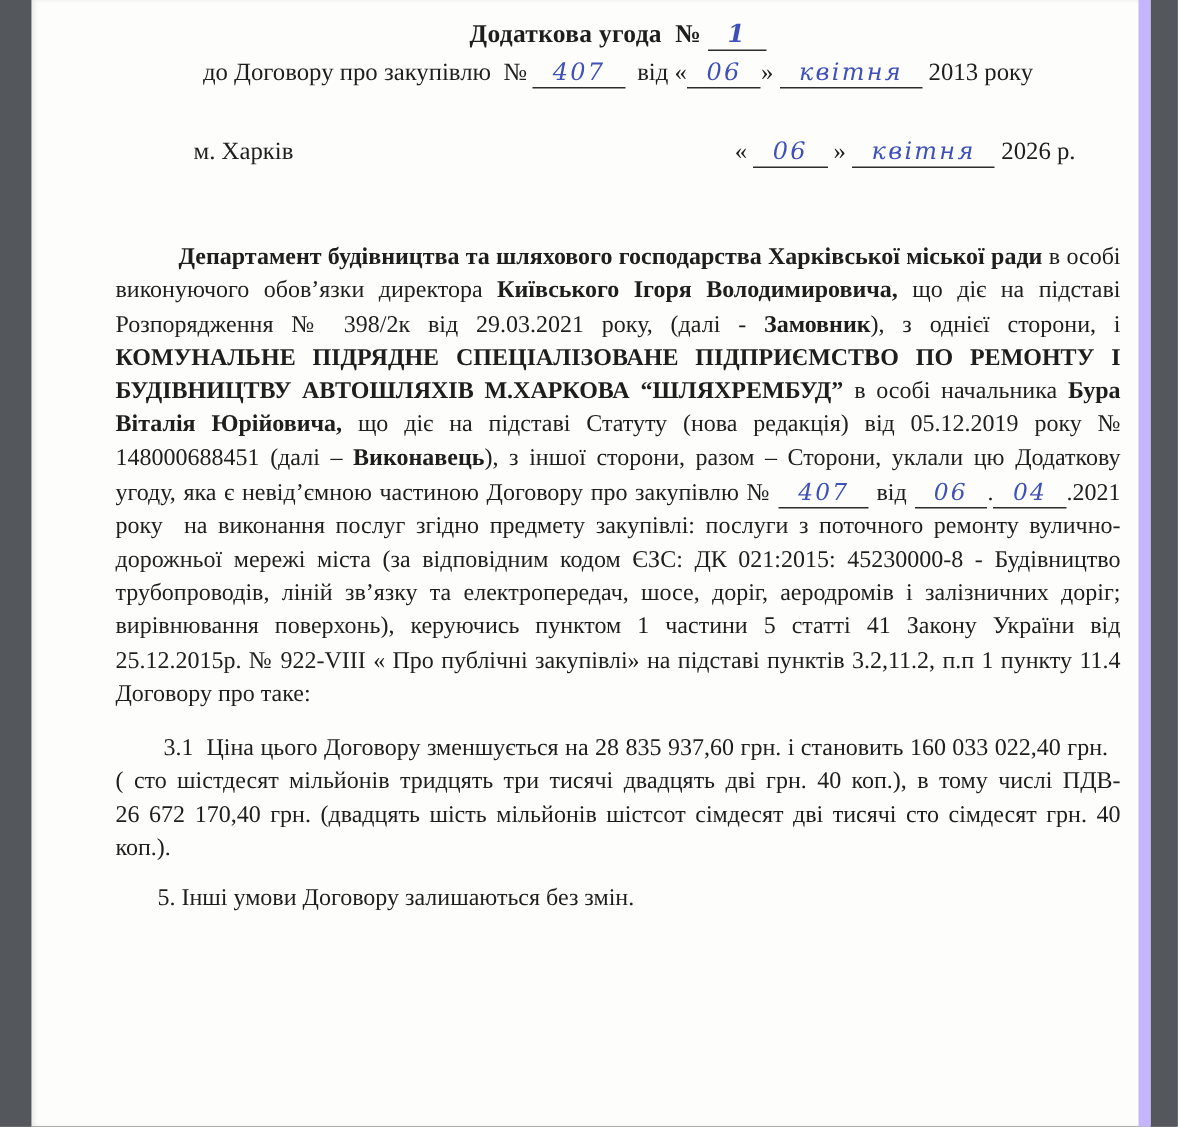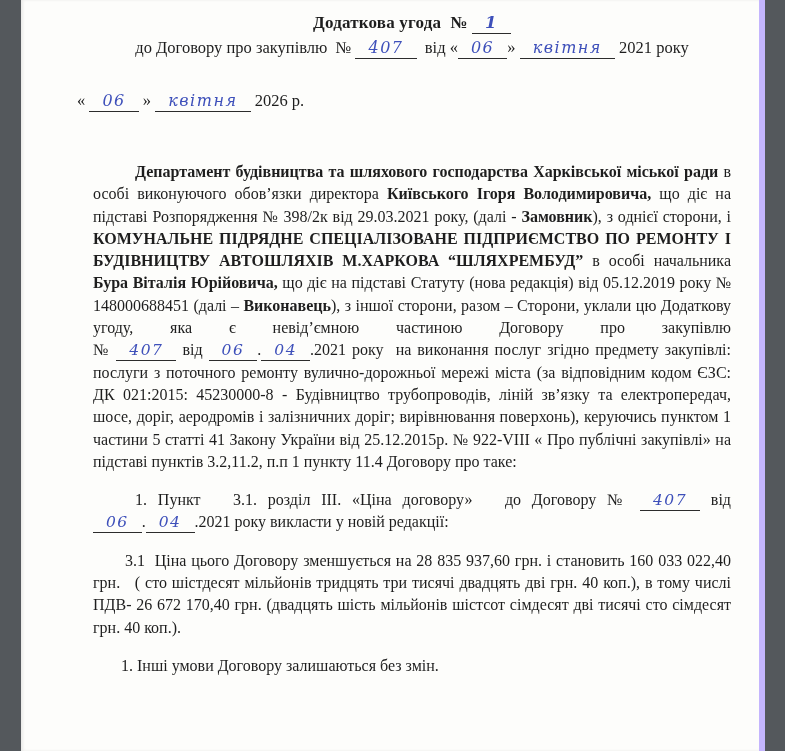--- a/index.html
+++ b/index.html
@@ -12,21 +12,21 @@
   .scan-bg {
     position: absolute; inset: 0;
     width: 785px; height: 751px;
     background: #54585c;
   }
   .page {
     position: absolute;
     left: 21px; top: 0;
     width: 738px; height: 751px;
     background: #fdfdfb;
-    border-right: 6px solid #c4b5fd;
+    border-right: 8px solid #c4b5fd;
     box-sizing: content-box;
     box-shadow: inset 2px 0 3px rgba(0,0,0,0.08);
   }
   .content {
     position: absolute;
     left: 56px; right: 12px; top: 0;
     color: #1e1e1e;
   }
   .hdr { text-align: center; margin-top: 13px; }
   .hdr-title {
@@ -43,21 +43,21 @@
     justify-content: space-between;
     margin-top: 33px;
     font-size: 16.5px;
   }
   .dateline .city { padding-left: 52px; }
   .dateline .date { padding-right: 30px; }
   .para {
     text-align: justify;
     font-size: 16px;
     line-height: 22.3px;
-    margin: 16px;
+    margin: 0;
   }
   .intro   { margin-top: 50px; text-indent: 42px; }
   .item1   { margin-top: 13px; text-indent: 42px; }
   .item31  { margin-top: 14px; text-indent: 32px; }
   .item2   { margin-top: 22px; text-indent: 38px; }
   .item3   { margin-top: 11px; text-indent: 28px; }
   .b { font-weight: bold; }
   .hw {
     font-family: "DejaVu Serif", serif;
     font-style: italic;
@@ -73,31 +73,31 @@
 </style>
 </head>
 <body>
 
 <div class="scan-bg">
   <div class="page">
     <div class="content">
 
       <div class="hdr">
         <div class="hdr-title"><span class="b">Додаткова угода&nbsp; № </span><span class="hw u">1</span></div>
-        <div class="hdr-sub"><span>до Договору про закупівлю&nbsp; № </span><span class="hw u">407</span><span>&nbsp; від «</span><span class="hw u">06</span><span>» </span><span class="hw u">квітня</span><span> 2021 року</span></div>
+        <div class="hdr-sub"><span>до Договору про закупівлю&nbsp; № </span><span class="hw u">407</span><span>&nbsp; від «</span><span class="hw u">06</span><span>» </span><span class="hw u">квітня</span><span> 2013 року</span></div>
       </div>
 
       <div class="dateline">
+        <span class="city">м. Харків</span>
         <span class="date"><span>«&nbsp;</span><span class="hw u">06</span><span>&nbsp;» </span><span class="hw u">квітня</span><span> 2026 р.</span></span>
       </div>
 
       <p class="para intro"><span class="b">Департамент будівництва та шляхового господарства Харківської міської ради</span><span> в особі виконуючого обов’язки директора </span><span class="b">Київського Ігоря Володимировича,</span><span> що діє на підставі Розпорядження № 398/2к від 29.03.2021 року, (далі - </span><span class="b">Замовник</span><span>), з однієї сторони, і </span><span class="b">КОМУНАЛЬНЕ ПІДРЯДНЕ СПЕЦІАЛІЗОВАНЕ ПІДПРИЄМСТВО ПО РЕМОНТУ І БУДІВНИЦТВУ АВТОШЛЯХІВ М.ХАРКОВА “ШЛЯХРЕМБУД”</span><span> в особі начальника </span><span class="b">Бура Віталія Юрійовича,</span><span> що діє на підставі Статуту (нова редакція) від 05.12.2019 року № 148000688451 (далі – </span><span class="b">Виконавець</span><span>), з іншої сторони, разом – Сторони, уклали цю Додаткову угоду, яка є невід’ємною частиною Договору про закупівлю №&nbsp;</span><span class="hw u">407</span><span>&nbsp;від&nbsp;</span><span class="hw u">06</span><span>.</span><span class="hw u">04</span><span>.2021 року&nbsp; на виконання послуг згідно предмету закупівлі: послуги з поточного ремонту вулично-дорожньої мережі міста (за відповідним кодом ЄЗС: ДК 021:2015: 45230000-8 - Будівництво трубопроводів, ліній зв’язку та електропередач, шосе, доріг, аеродромів і залізничних доріг; вирівнювання поверхонь), керуючись пунктом 1 частини 5 статті 41 Закону України від 25.12.2015р. № 922-VIII « Про публічні закупівлі» на підставі пунктів 3.2,11.2, п.п 1 пункту 11.4 Договору про таке:</span></p>
 
-      <p class="para item1"><span>1. Пункт&nbsp;&nbsp; 3.1. розділ III. «Ціна договору»&nbsp;&nbsp; до Договору №&nbsp;</span><span class="hw u">407</span><span>&nbsp;від </span><span class="hw u">06</span><span>.</span><span class="hw u">04</span><span>.2021 року викласти у новій редакції:</span></p>
 
       <p class="para item31"><span>3.1&nbsp; Ціна цього Договору зменшується на 28&nbsp;835&nbsp;937,60 грн. і становить 160&nbsp;033&nbsp;022,40 грн.&nbsp;&nbsp; ( сто шістдесят мільйонів тридцять три тисячі двадцять дві грн. 40 коп.), в тому числі ПДВ- 26&nbsp;672&nbsp;170,40 грн. (двадцять шість мільйонів шістсот сімдесят дві тисячі сто сімдесят грн. 40 коп.).</span></p>
 
 
-      <p class="para item3"><span>1. Інші умови Договору залишаються без змін.</span></p>
+      <p class="para item3"><span>5. Інші умови Договору залишаються без змін.</span></p>
 
     </div>
   </div>
 </div>
 
 </body></html>

